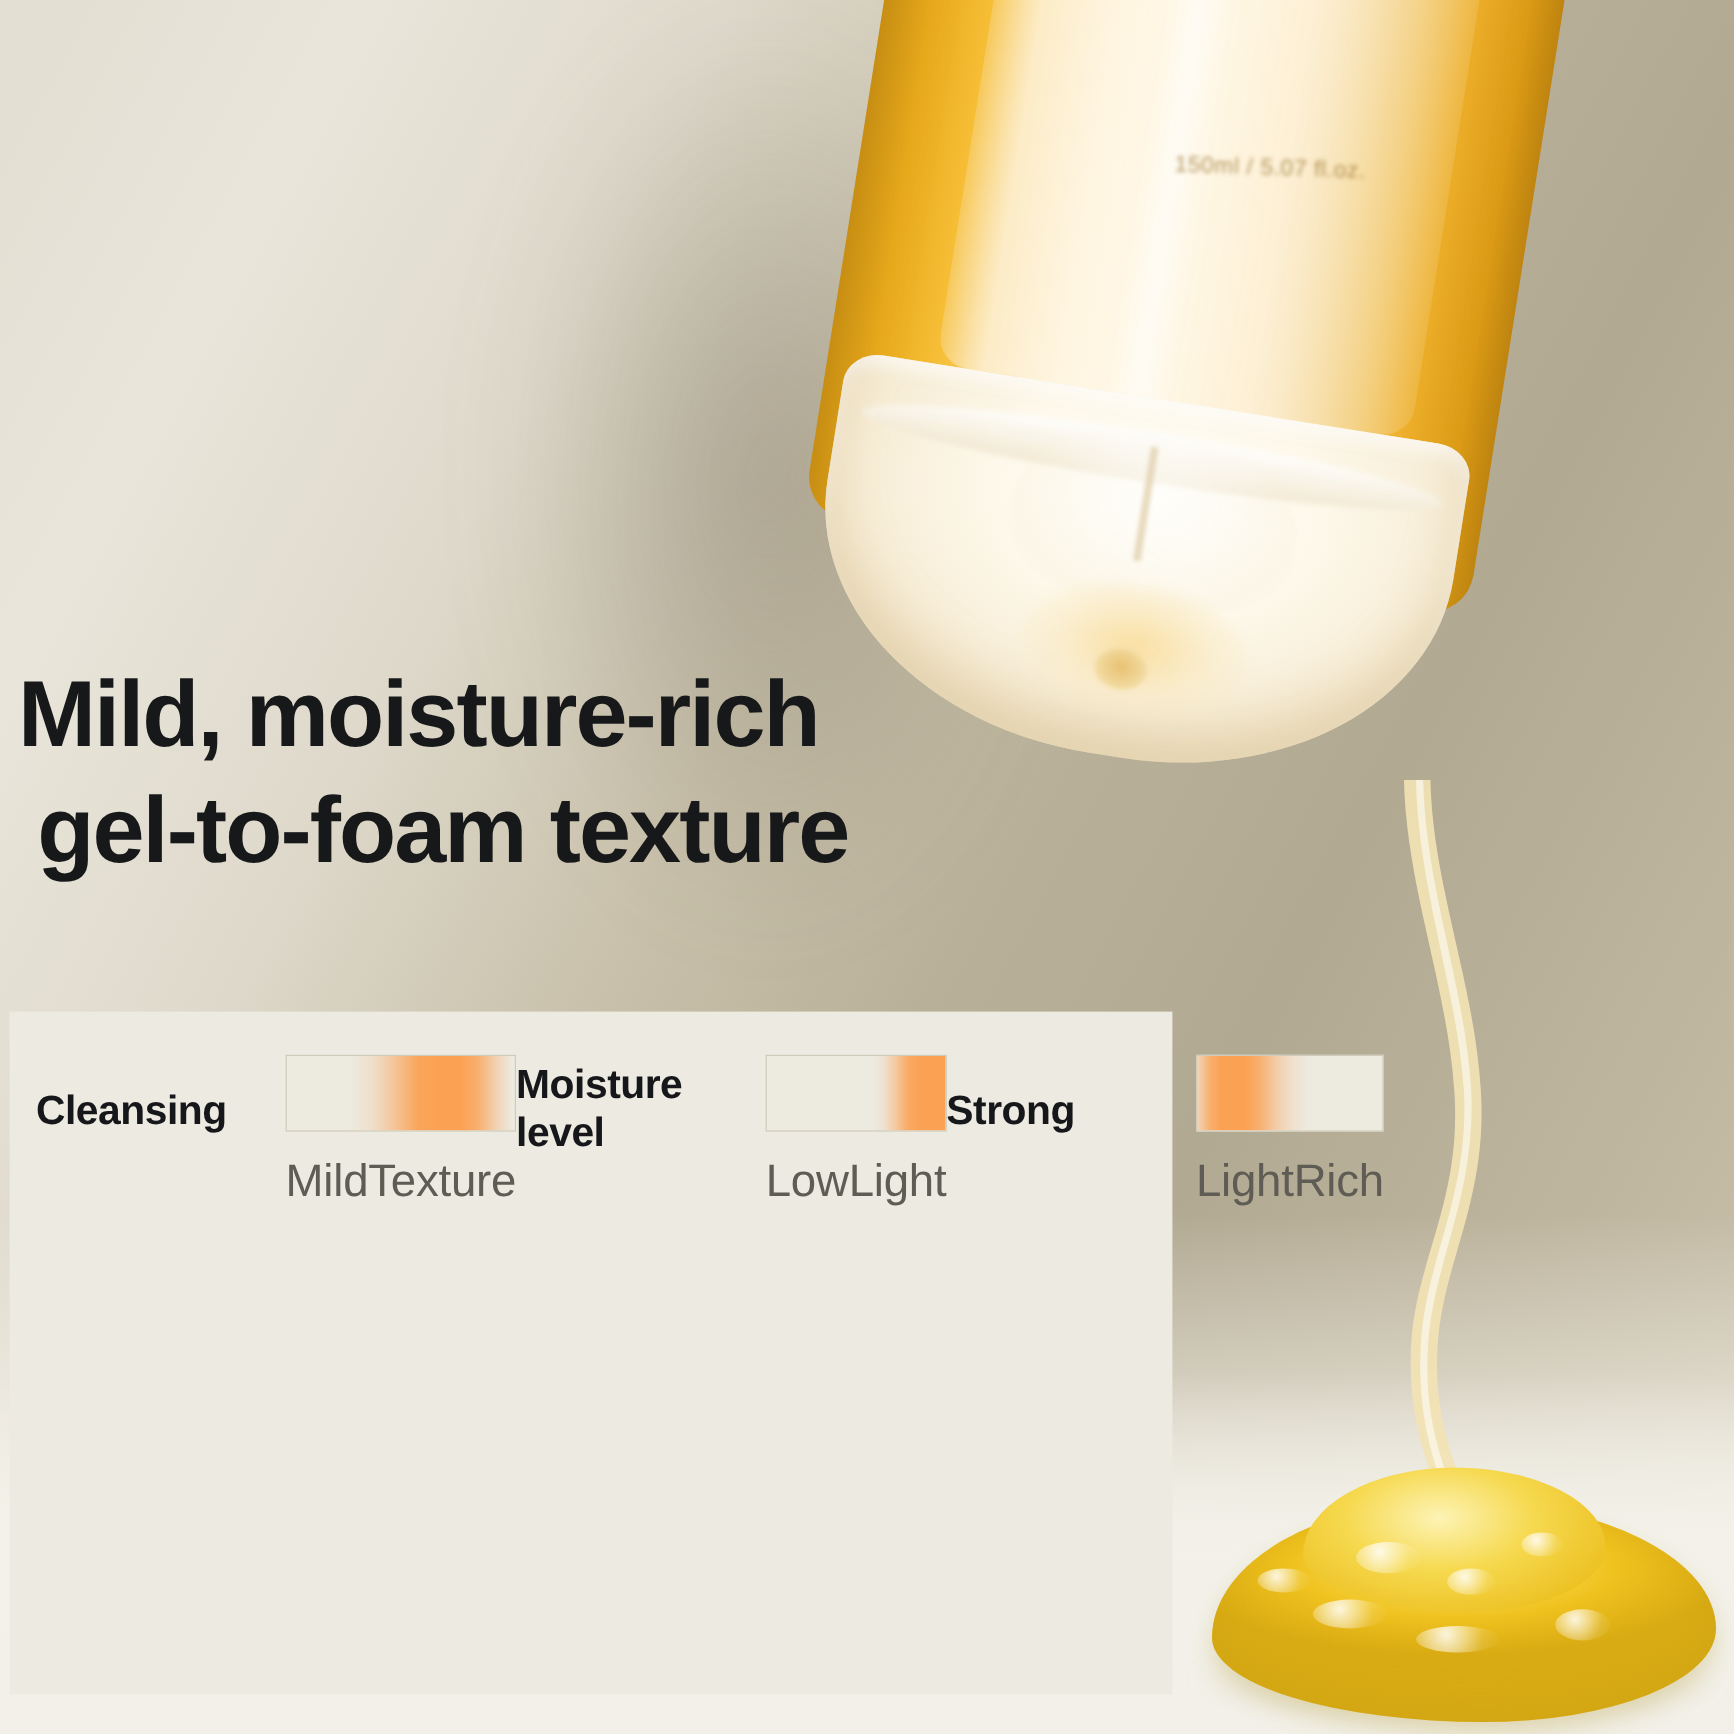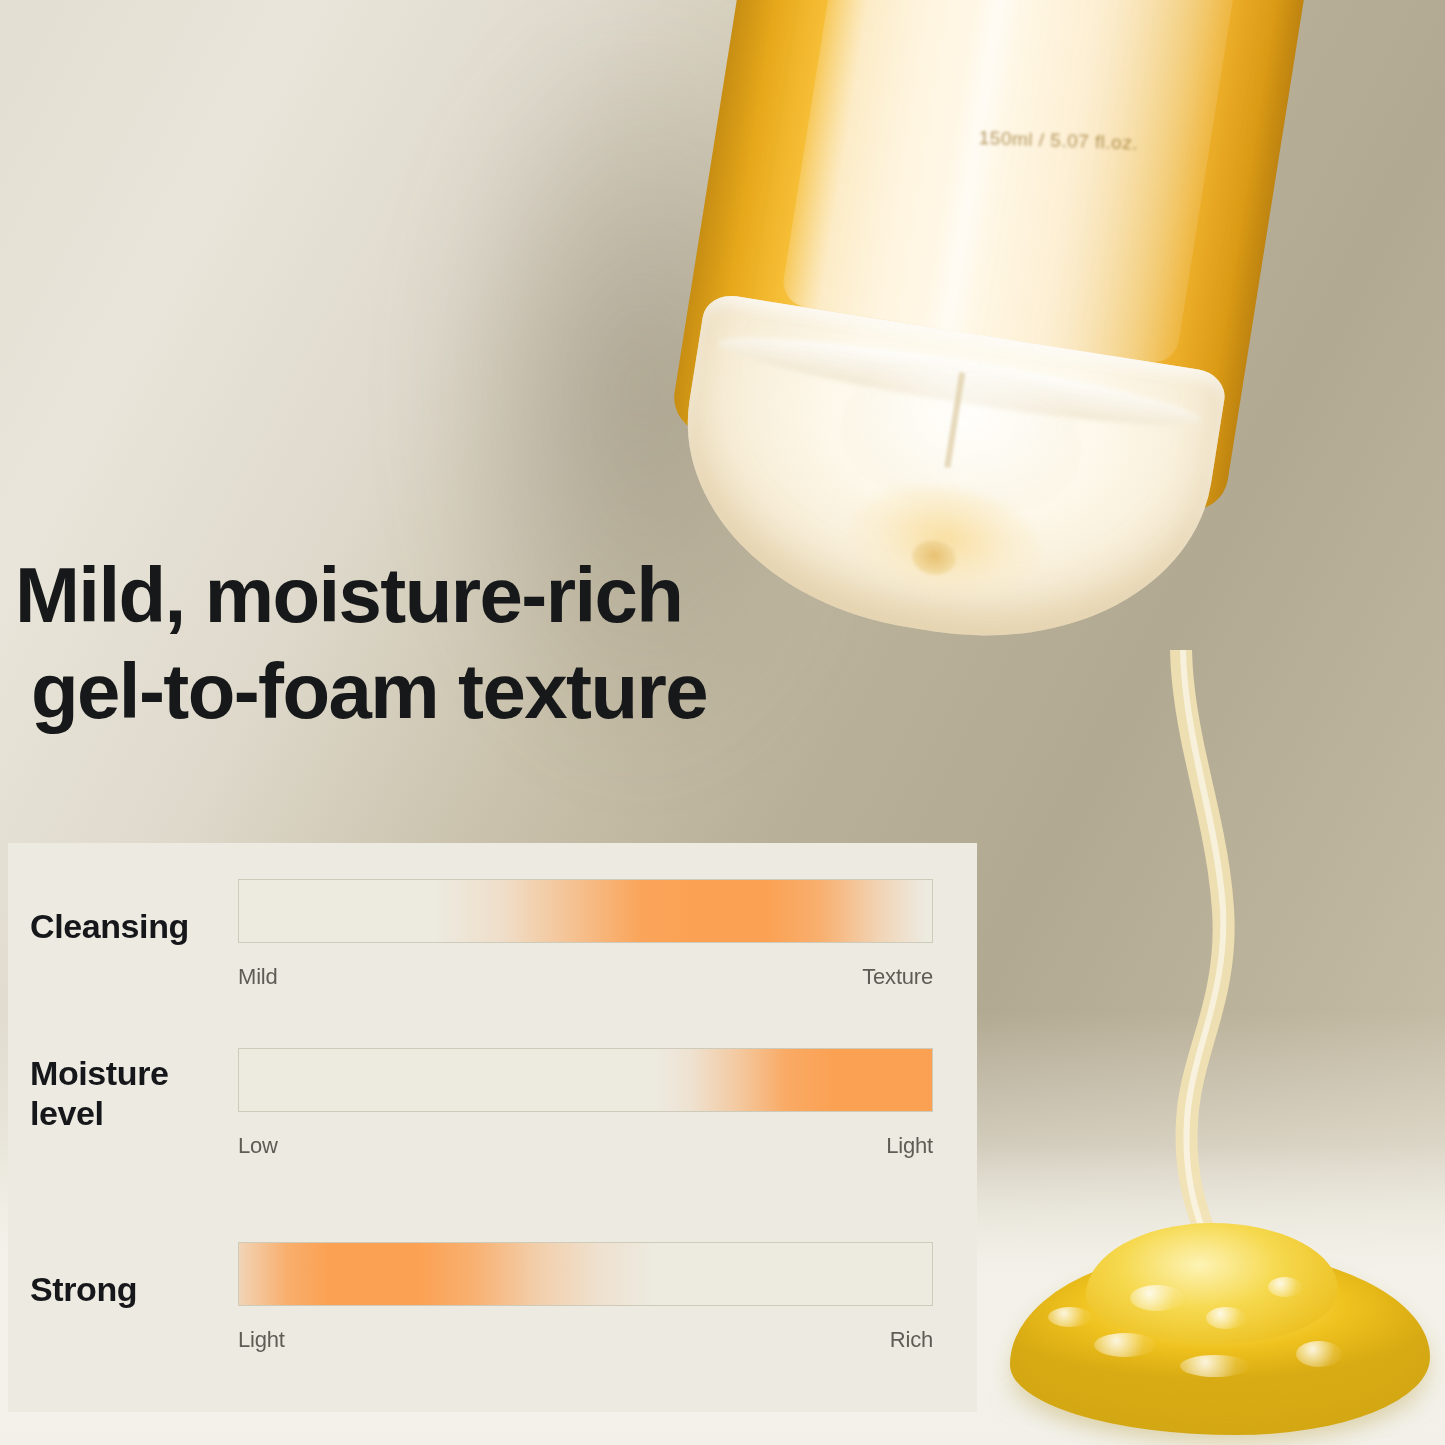--- a/index.html
+++ b/index.html
@@ -169,21 +169,21 @@
     color:#17181a;
   }
   #headline .l2 { display:block; padding-left:16px; }
 
   
   #panel {
     position:absolute; left:8px; top:843px;
     width:969px; height:569px;
     background:#edebe1;
     padding:36px 44px 30px 22px;
-    display:flex; flex-direction:column; justify-content:flex-start;
+    display:flex; flex-direction:row; justify-content:flex-start;
   }
   .row { display:flex; align-items:flex-start; margin-bottom:14px; }
   .row:last-child { margin-bottom:0; }
   .row-h1 { height:168px; }
   .row-h2 { height:194px; }
   .row-h3 { height:152px; }
 
   .row-label {
     width:208px; flex:0 0 208px;
     font-size:34px; font-weight:700; line-height:1.17;
@@ -198,21 +198,21 @@
     height:64px;
     border:1px solid #cfcbbb;
     background:#edeae0;
     overflow:hidden;
   }
   .bar-fill { position:absolute; inset:0; }
 
   .scale {
     display:flex; justify-content:space-between;
     margin-top:21px;
-    font-size:22px; color:#5e5c54; letter-spacing:-.2px;
+    font-size:38px; color:#5e5c54; letter-spacing:-.2px;
   }
 </style>
 </head>
 <body>
 
 <div id="photo">
   <div id="wall-shadow"></div>
   <div id="floor"></div>
 
   <div id="tube">

